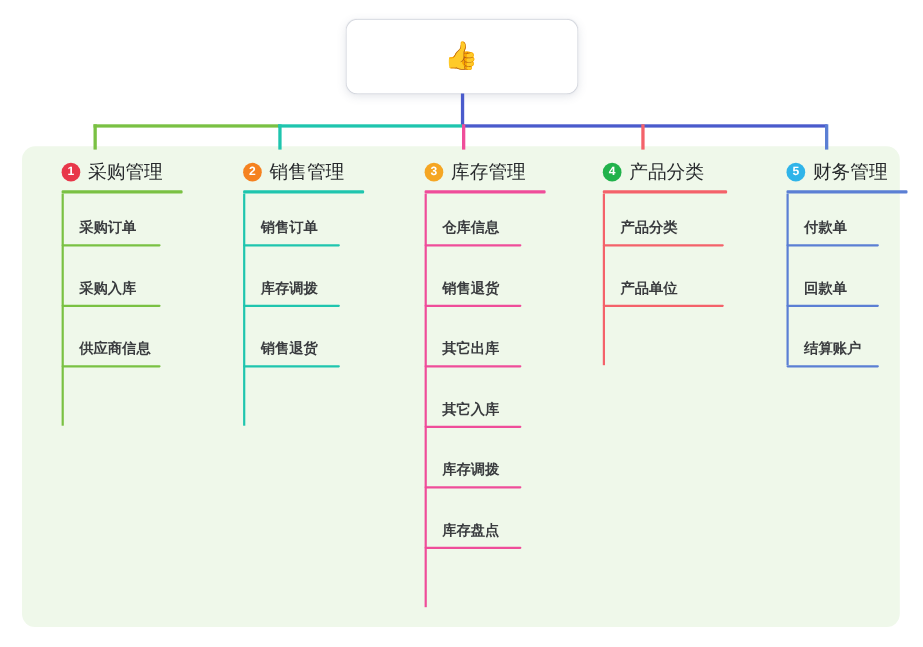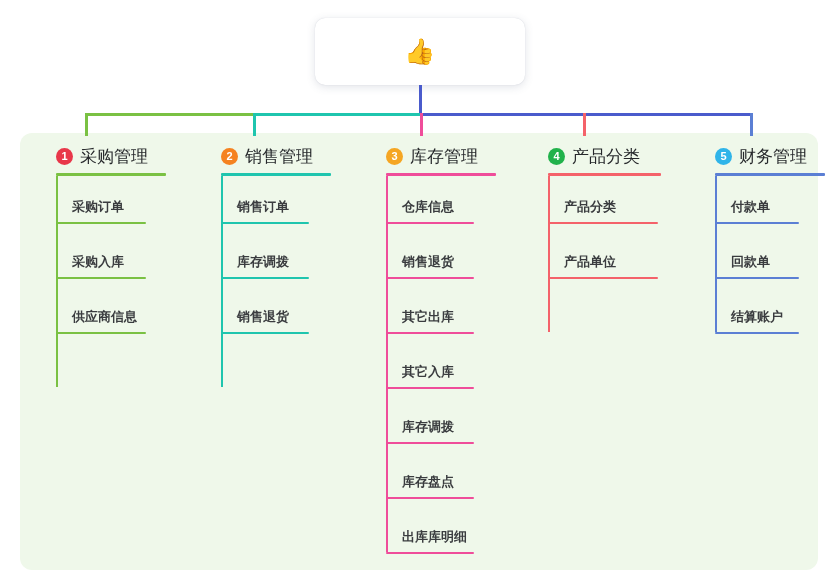--- a/index.html
+++ b/index.html
@@ -211,24 +211,20 @@
             <div class="leaf-rule" style="width: 88px; background: rgb(239, 77, 154);"></div>
           </div>
           <div class="leaf">
             <span class="leaf-label">库存调拨</span>
             <div class="leaf-rule" style="width: 88px; background: rgb(239, 77, 154);"></div>
           </div>
           <div class="leaf">
             <span class="leaf-label">库存盘点</span>
             <div class="leaf-rule" style="width: 88px; background: rgb(239, 77, 154);"></div>
           </div>
-          <div class="leaf">
-            <span class="leaf-label">出库库明细</span>
-            <div class="leaf-rule" style="width: 88px; background: rgb(239, 77, 154);"></div>
-          </div>
         </div>
       </div>
       <div class="branch" style="left: 530px;">
         <div class="branch-head">
           <span class="badge" style="background: rgb(33, 178, 75);">4</span>
           <span class="branch-title">产品分类</span>
         </div>
         <div class="branch-rule" style="width: 113px; background: rgb(244, 98, 106); margin-left: 18px;"></div>
         <div class="branch-body">
           <div class="spine" style="background: rgb(244, 98, 106); height: 156px;"></div>

